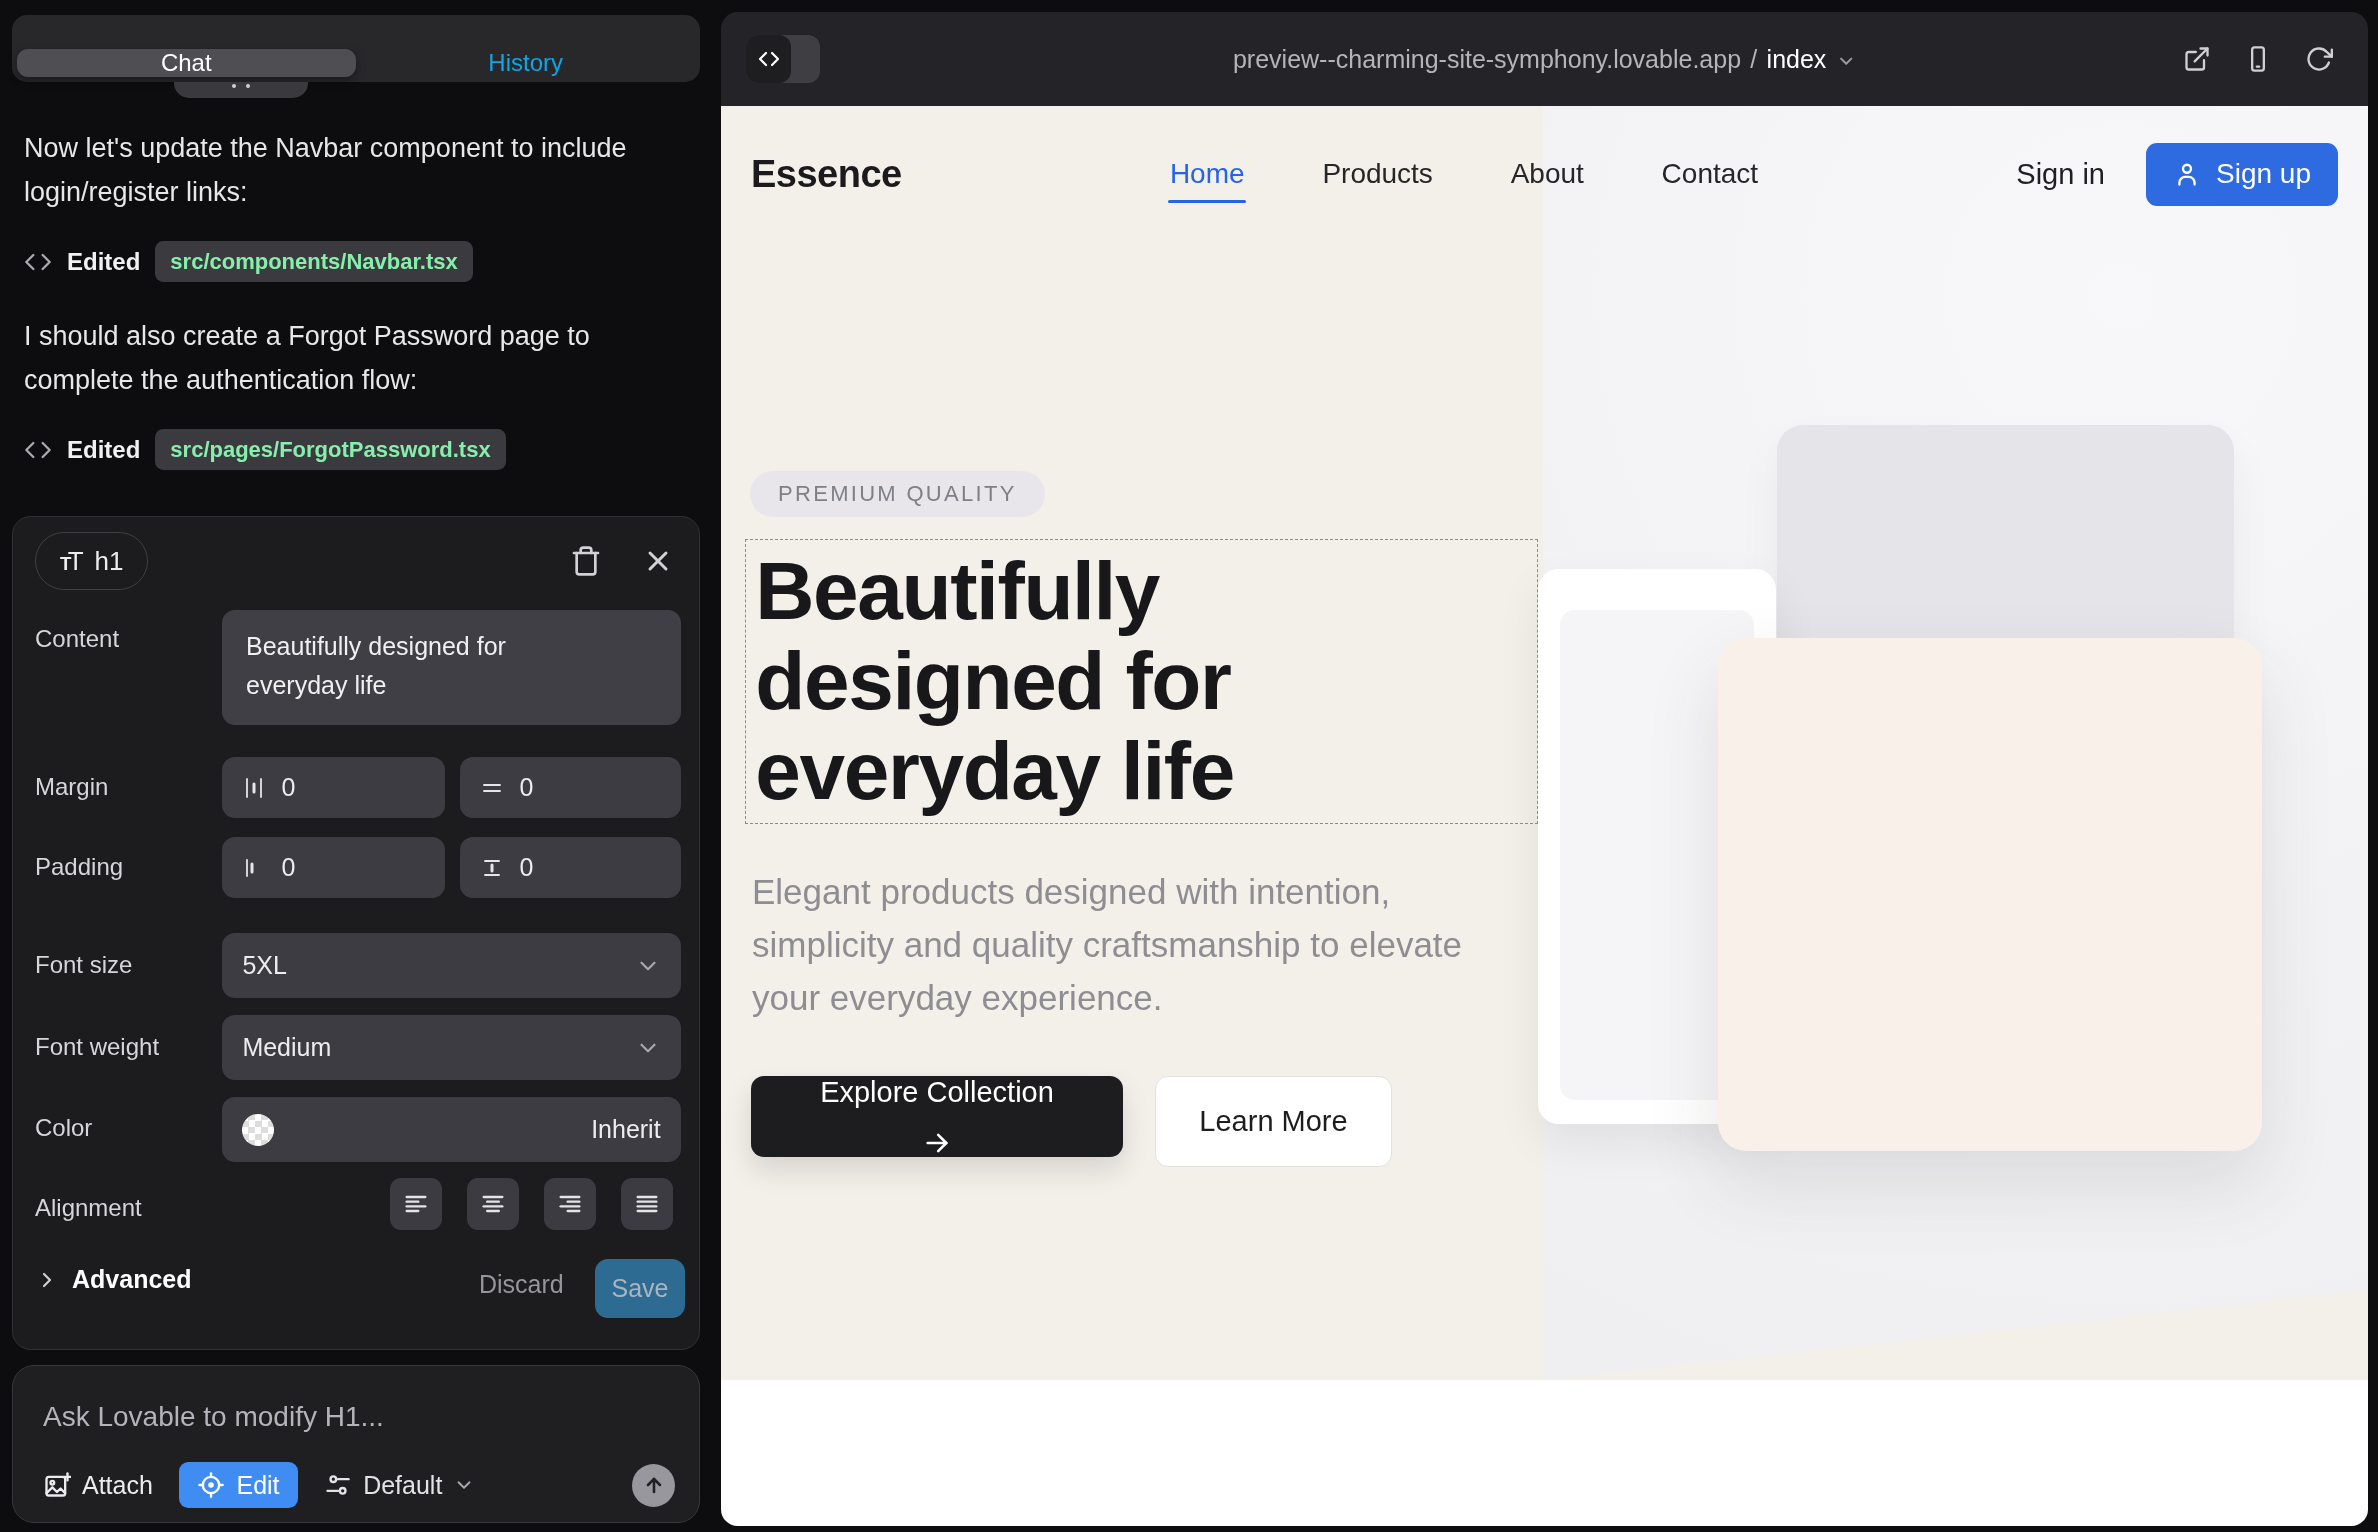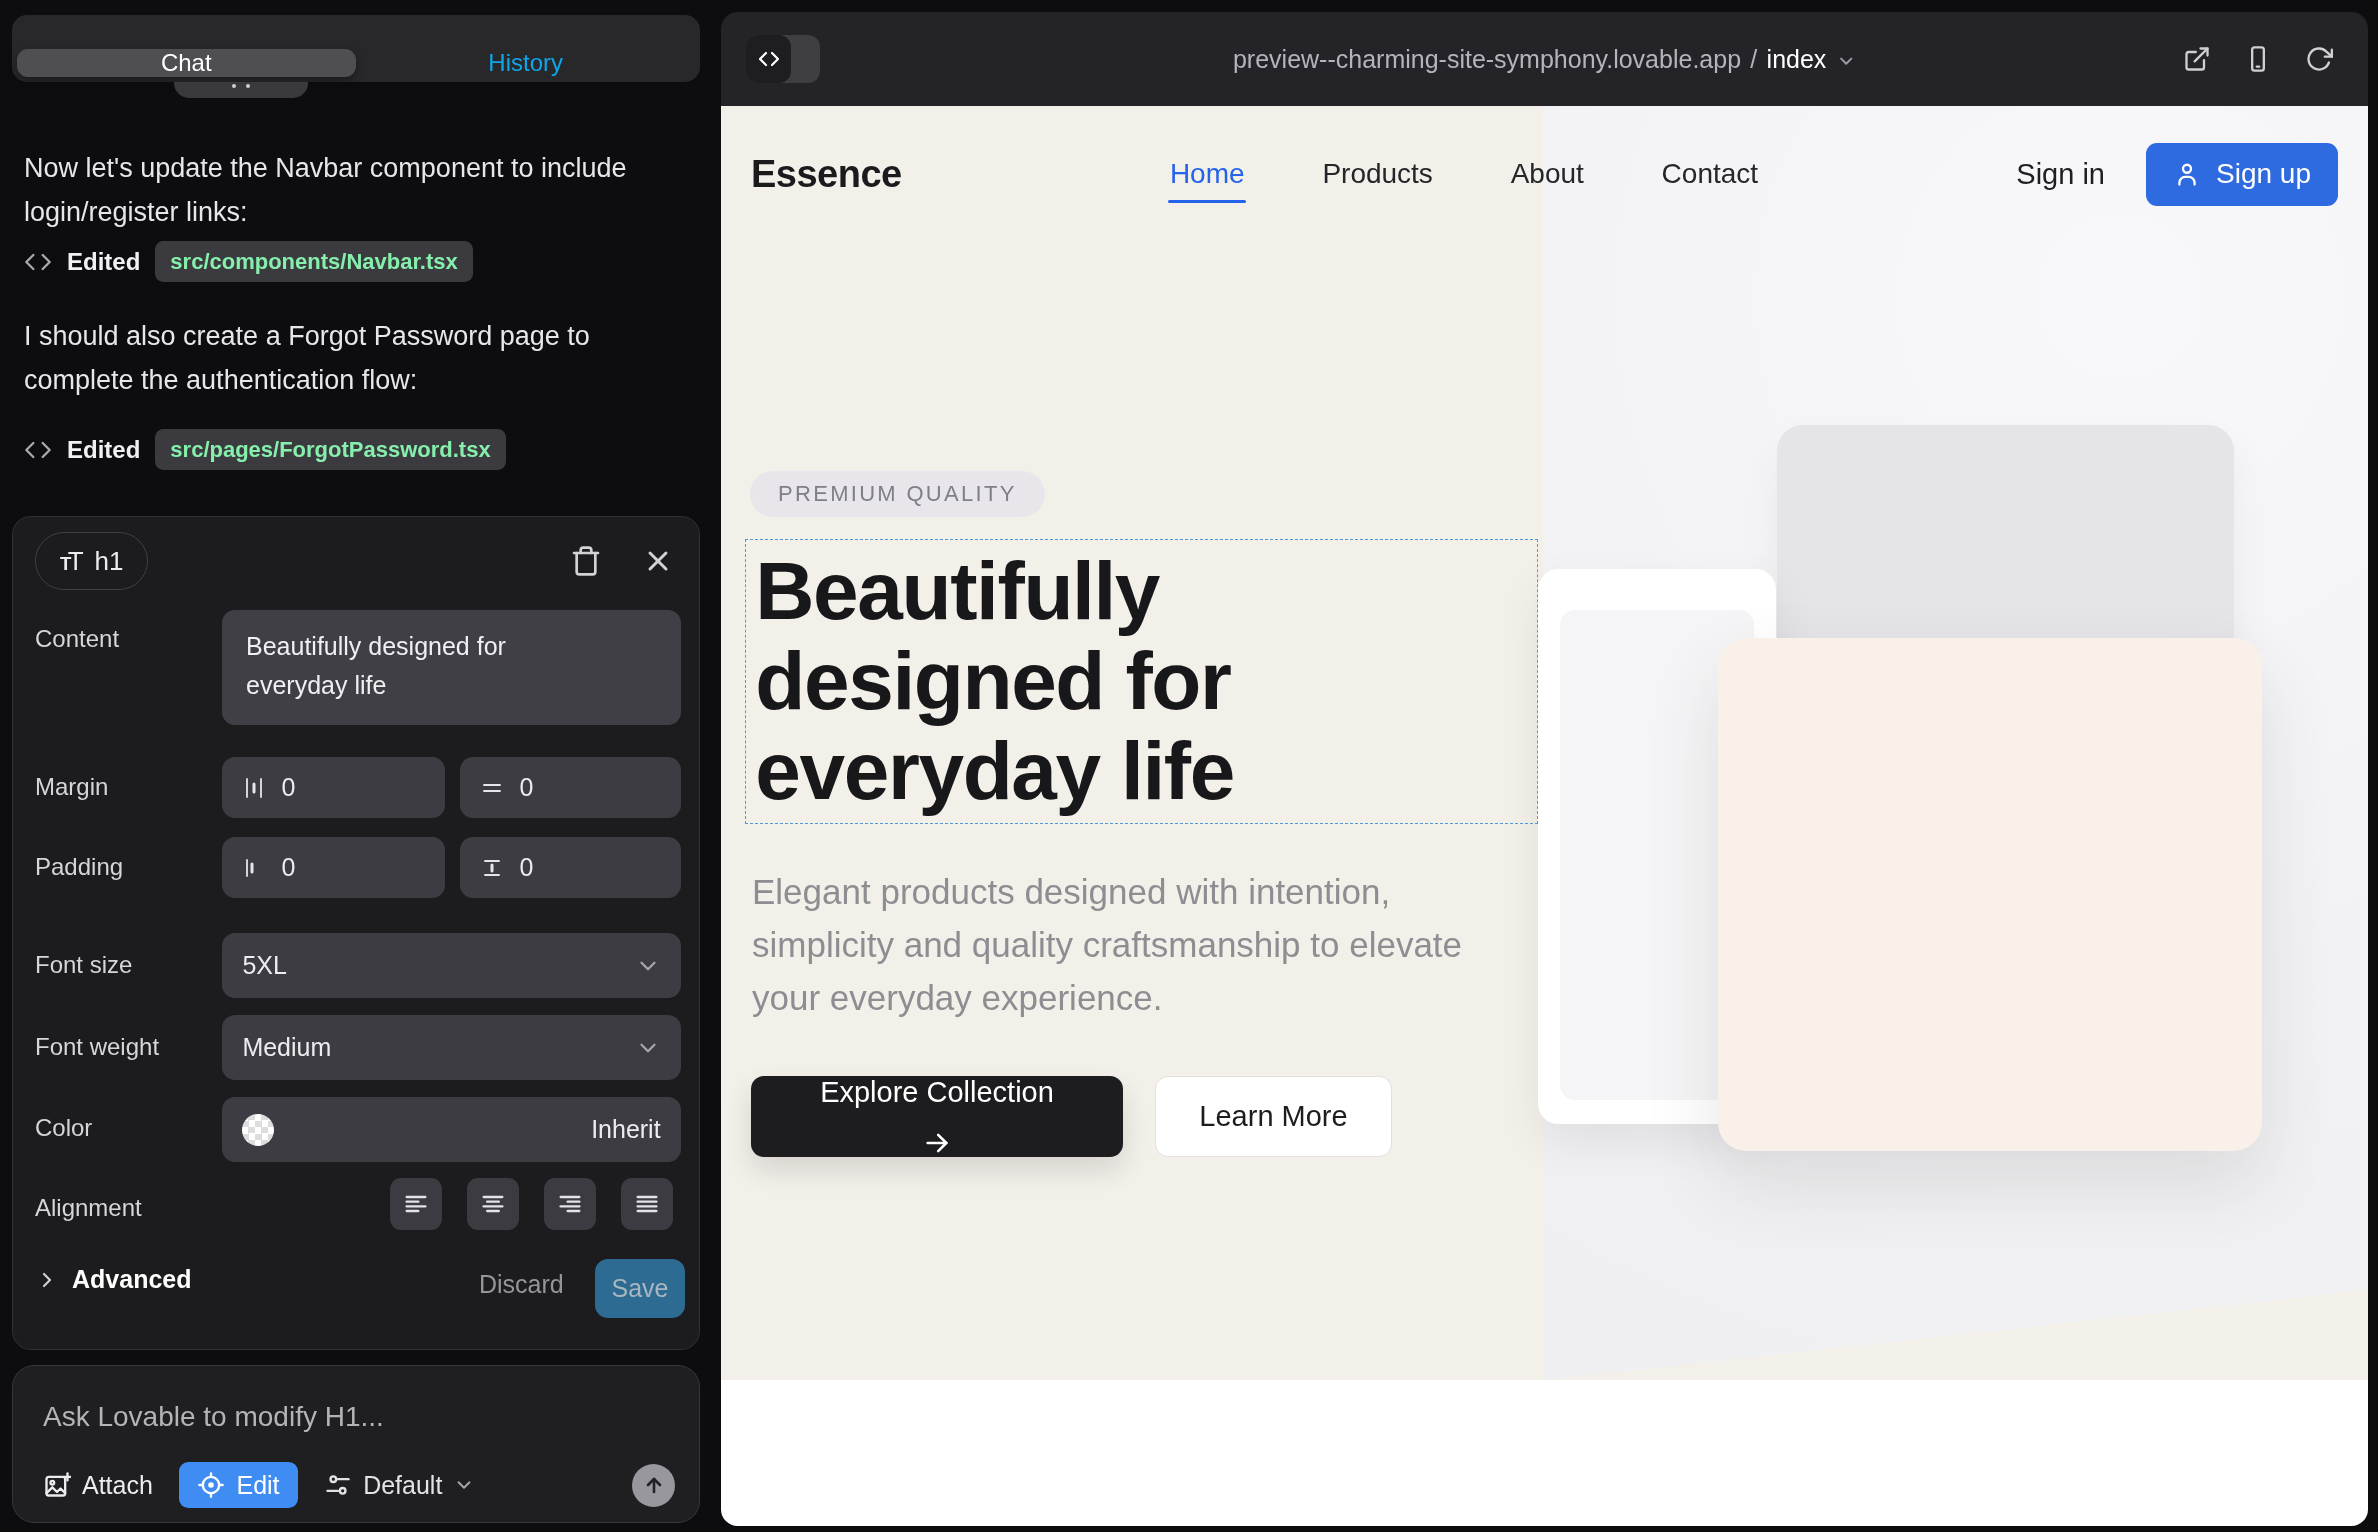--- a/index.html
+++ b/index.html
@@ -81,40 +81,40 @@
   .sign-in { font-size:29px; color:#1f1f23; cursor:pointer; }
   .sign-up { width:192px; height:63px; background:#2e6ae0; border-radius:11px; display:flex; align-items:center; justify-content:center; gap:15px; color:#fff; font-size:28px; cursor:pointer; }
 
   .badge { left:29px; top:365px; height:46px; display:inline-flex; align-items:center; padding:0 28px; border-radius:927px; background:#e8e6eb; font-size:22px; letter-spacing:2.3px; color:#7f7f88; }
   .selection { left:24px; top:433px; width:793px; height:285px; border:1.9px dashed #4f99dd; }
   .h1-line { margin-left:9.3px; font-size:82px; line-height:90px; font-weight:600; color:#18181b; letter-spacing:-1.4px; white-space:nowrap; }
   .selection .pad { padding-top:5.6px; }
   .para { left:31px; top:759px; width:742px; font-size:35px; line-height:53px; color:#8d8d92; }
   .cta-row { left:30px; top:970px; display:flex; gap:32px; }
   .btn-primary { width:372px; height:81px; background:#1d1d20; color:#fff; border-radius:13px; display:flex; align-items:center; justify-content:center; gap:20.4px; font-size:29px; cursor:pointer; box-shadow:0 13px 28px rgba(0,0,0,.12);flex-direction:column; }
-  .btn-secondary { width:237px; height:81px; background:#ffffff; color:#1d1d20; border:1.4px solid #e3e1dc; border-radius:13px; display:flex; align-items:center; justify-content:center; font-size:29px; cursor:pointer; }
+  .btn-secondary { width:237px; height:91px; background:#ffffff; color:#1d1d20; border:1.4px solid #e3e1dc; border-radius:13px; display:flex; align-items:center; justify-content:center; font-size:29px; cursor:pointer; }
 </style>
 </head>
 <body>
 
 <div id="app">
 
   <div id="left-panel" class="abs">
 
     <div class="tabs abs">
       <div class="tab active">Chat</div>
       <div class="tab">History</div>
     </div>
 
     <div class="bubble-cut abs">
         <i></i>
         <i></i>
       </div>
 
-    <div class="msg abs" style="top:126px;margin-top:20px;">Now let's update the Navbar component to include login/register links:</div>
+    <div class="msg abs" style="top:126px;">Now let's update the Navbar component to include login/register links:</div>
 
     <div class="file-row abs" style="top:239px;">
       <span class="code-ic">
         <svg width="28" height="28" viewBox="0 0 24 24" fill="none" stroke="currentColor" stroke-width="2" stroke-linecap="round" stroke-linejoin="round">
             <polyline points="16 18 22 12 16 6"></polyline>
             <polyline points="8 6 2 12 8 18"></polyline>
           </svg>
       </span>
       <span class="action">Edited</span>
       <span class="file-chip">src/components/Navbar.tsx</span>

